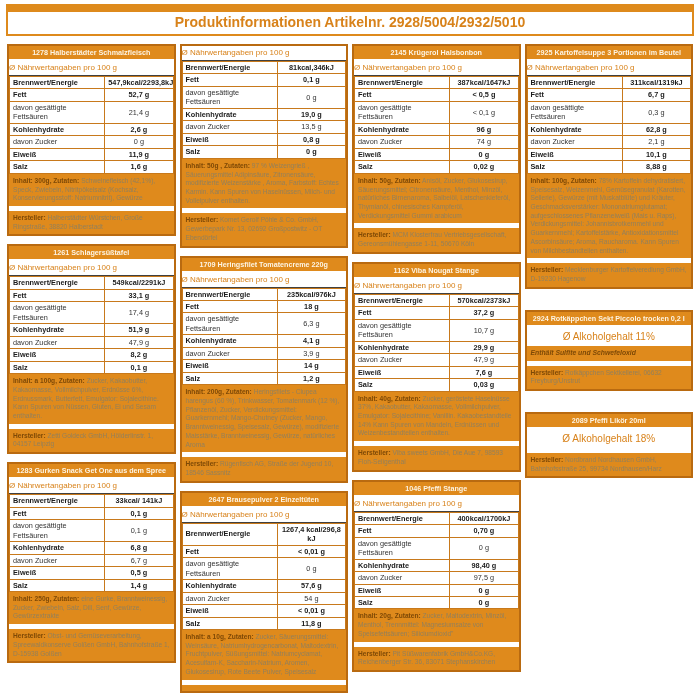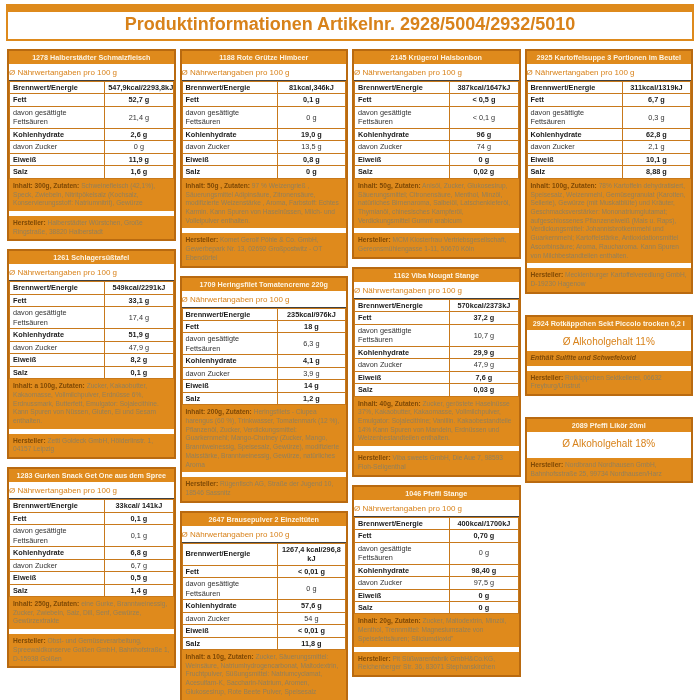--- a/index.html
+++ b/index.html
@@ -8,21 +8,21 @@
     font-family:"Liberation Sans", sans-serif;
   }
   .page { padding-top:4px; }
   .header {
     margin:0 6px 8px 6px;
     border:2px solid #DE8A1C;
     border-top-width:8px;
     background:#ffffff;
     color:#D8821A;
     font-weight:bold;
-    font-size:18px;
+    font-size:14px;
     text-align:center;
     padding:2px 0 4px 0;
   }
   .grid {
     display:grid;
     grid-template-columns:repeat(4,1fr);
     column-gap:4px;
     padding:0 7px;
     align-items:start;
   }
@@ -201,21 +201,20 @@
                 <td class="value">1,4 g</td>
               </tr>
             </tbody>
           </table>
     <div class="block inhalt"><b>Inhalt: 250g, Zutaten:</b><span> eine Gurke, Branntweinessig, Zucker, Zwiebeln, Salz, Dill, Senf, Gewürze, Gewürzextrakte</span></div>
     <div class="block hersteller"><b>Hersteller:</b><span> Obst- und Gemüseverarbeitung, Spreewaldkonserve Golßen GmbH, Bahnhofstraße 1, D-15938 Golßen</span></div>
   </div>
 </div>
       <div class="col">
   <div class="card">
-    <div class="card-title">1188 Rote Grütze Himbeer</div>
     <div class="card-subheader">Ø Nährwertangaben pro 100 g</div>
     <table class="nutri">
             <tbody>
               <tr class="main">
                 <td class="label">Brennwert/Energie</td>
                 <td class="value">81kcal,346kJ</td>
               </tr>
               <tr class="main">
                 <td class="label">Fett</td>
                 <td class="value">0,1 g</td>

